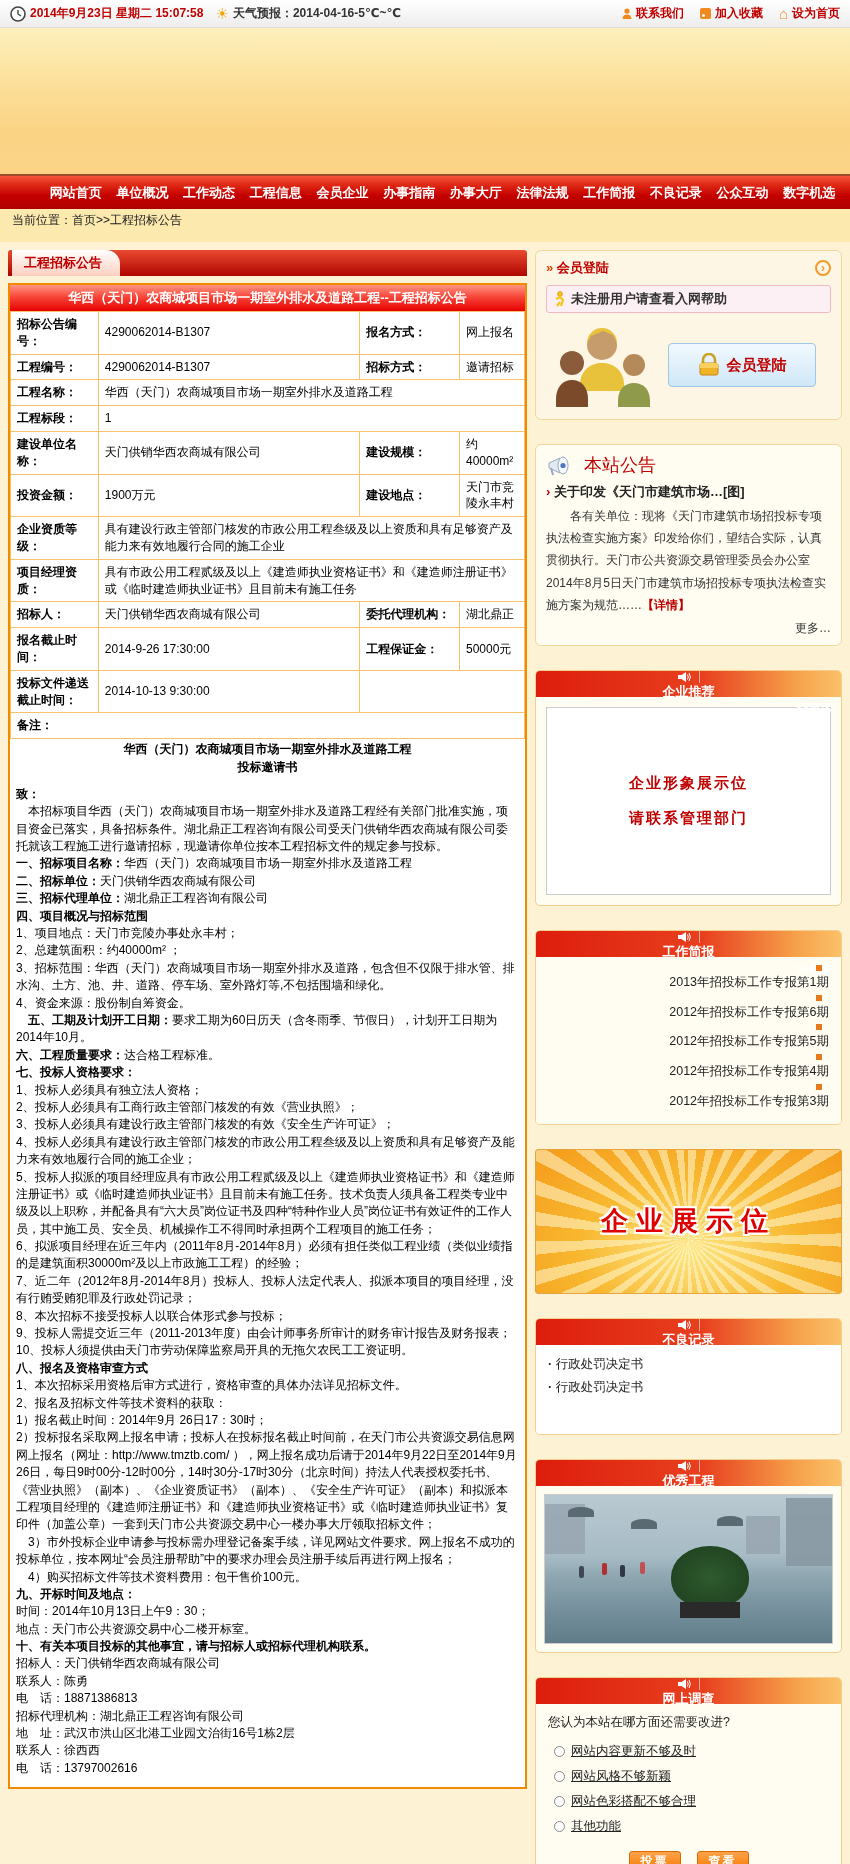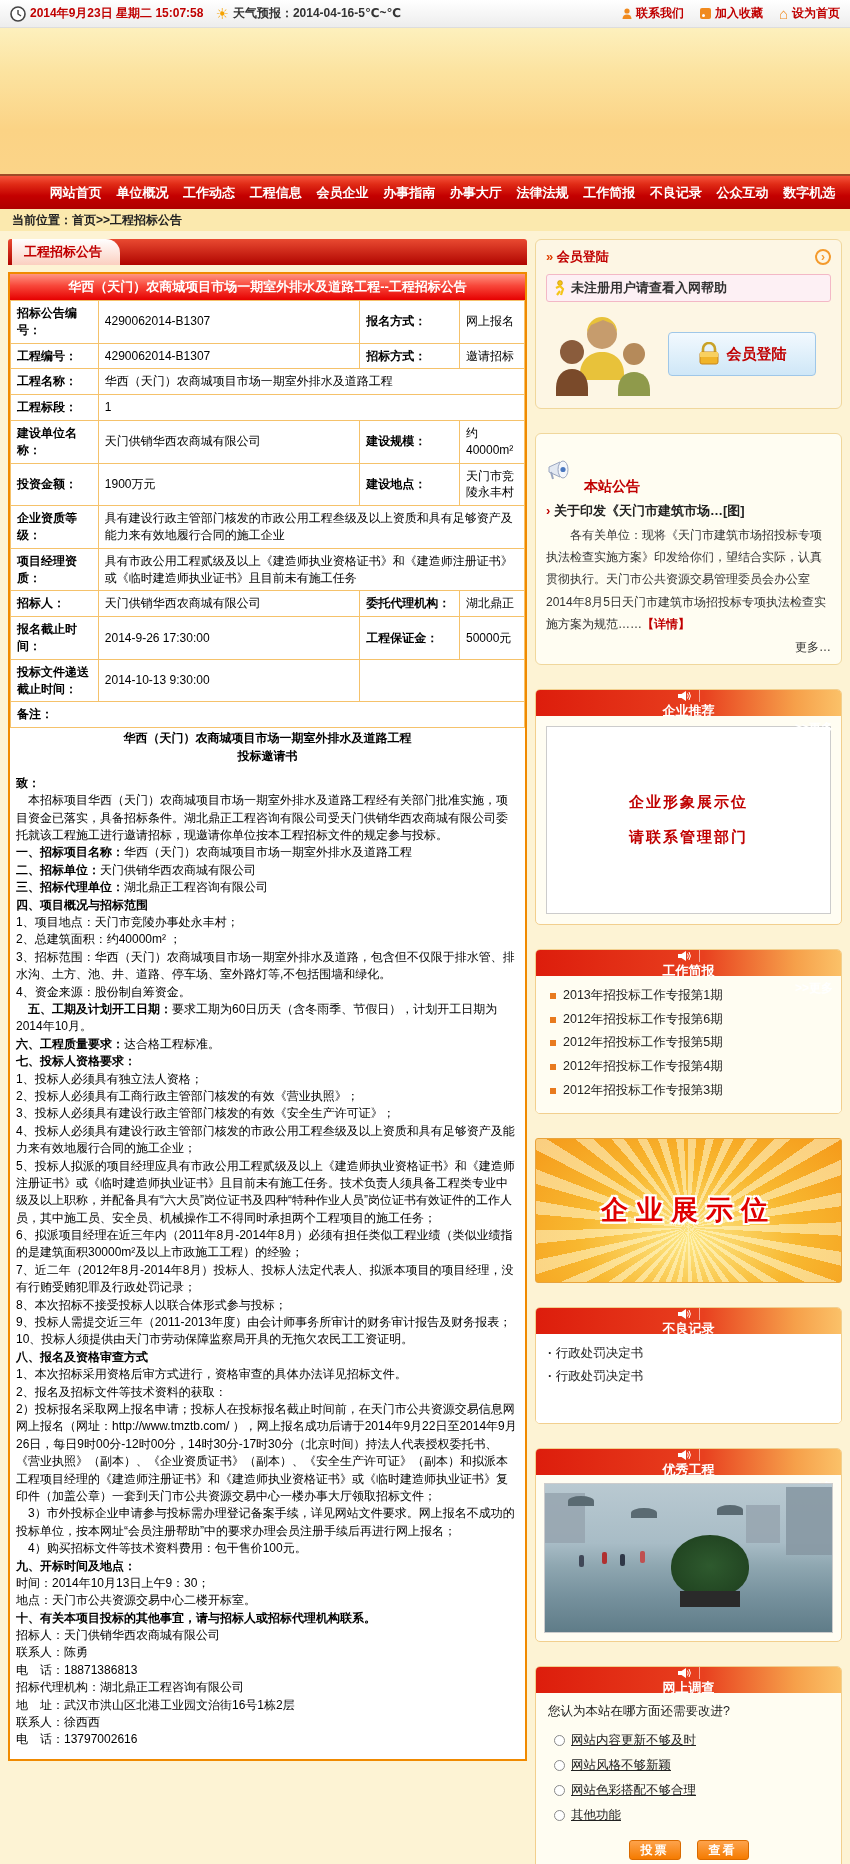--- a/index.html
+++ b/index.html
@@ -21,21 +21,21 @@
   
   .banner { height:148px; background:linear-gradient(180deg,#fdf0bd 0%,#fce3a0 30%,#fbd385 70%,#fbd488 100%);
             border-bottom:2px solid #9e4b28; }
 
   
   .nav { height:33px; background:linear-gradient(180deg,#f6543c 0%,#e02b16 25%,#c40000 60%,#ae0000 100%);
          display:flex; align-items:center; justify-content:space-evenly;padding-left:35px; }
   .nav-item { color:#fff; font-weight:bold; font-size:13px; text-decoration:none; cursor:pointer; white-space:nowrap; }
 
   
-  .crumb { height:22px; line-height:22px; background:#fbe9ae; font-size:12px; color:#222; padding-left:12px;font-weight:bold; }
+  .crumb { height:33px; line-height:22px; background:#fbe9ae; font-size:12px; color:#222; padding-left:12px; }
 
   
   .content { background:#fdf3d4; padding:8px; display:flex; gap:8px; align-items:flex-start; }
   .main-col { width:519px; }
 
   .tabbar { height:26px; background:linear-gradient(180deg,#e94a31,#b00500); border-radius:3px 3px 0 0; }
   .tab { display:inline-block; height:26px; line-height:26px; padding:0 18px 0 12px; margin-left:4px;
          background:linear-gradient(180deg,#ffffff,#fbcfc0); color:#c00000; font-weight:bold; font-size:13px;
          border-radius:0 14px 0 0; }
 
@@ -71,36 +71,36 @@
   .help-box { margin:8px 0; border:1px solid #f3b8c6; background:#fdf0f4; padding:4px 6px; display:flex;
               align-items:center; gap:5px; font-size:13px; font-weight:bold; color:#333; cursor:pointer; border-radius:3px; }
   .login-row { display:flex; align-items:center; gap:10px; padding:2px 0 4px 0; }
   .login-btn { width:148px; height:44px; background:linear-gradient(180deg,#f2f9fe,#cfe7f7); border:1px solid #9fc7e8;
                border-radius:4px; display:flex; align-items:center; justify-content:center; gap:7px;
                color:#c00000; font-weight:bold; font-size:15px; cursor:pointer; }
 
   
   .notice-panel { background:#fffdf2; border:1px solid #f0d79c; border-radius:6px; padding:8px 10px; }
   .notice-head { display:flex; align-items:center; gap:8px; }
-  .notice-head .tt { color:#c00000; font-weight:bold; font-size:14px;margin-top:36px; }
+  .notice-head .tt { color:#c00000; font-weight:normal; font-size:18px; }
   .notice-link { margin-top:6px; font-size:13px; font-weight:bold; color:#222; cursor:pointer; }
   .notice-link::before { content:"› "; color:#c00000; font-weight:bold; }
   .notice-body { margin-top:4px; font-size:12px; color:#333; line-height:1.85; text-indent:2em; }
   .detail-link { color:#c00000; font-weight:bold; cursor:pointer; }
   .more-link { text-align:right; font-size:12px; color:#333; margin-top:4px; cursor:pointer; }
 
   
   .rec-body { padding:10px; }
   .rec-inner { background:#fff; border:1px solid #ccc; height:188px; display:flex; flex-direction:column;
                justify-content:center; align-items:center; gap:16px; }
   .rec-inner div { color:#c00000; font-weight:bold; font-size:15px; letter-spacing:2px; }
 
   
   .list-body { padding:8px 12px 10px 14px; background:#fffdf2; }
-  .brief-item { font-size:12.5px; color:#222; line-height:1.9; display:flex; align-items:center; cursor:pointer; }
+  .brief-item { font-size:12.5px; color:#222; line-height:1.9; display:flex; align-items:flex-end; cursor:pointer;flex-direction:column; }
   .sqbullet { width:6px; height:6px; background:#e87a1e; margin-right:7px; flex:0 0 auto; }
   .bad-item { font-size:12.5px; color:#222; line-height:1.9; cursor:pointer; }
   .bad-item::before { content:"· "; font-weight:bold; }
   .bad-body { padding:8px 12px 34px 12px; background:#fff; }
 
   
   .show-banner { height:145px; border:1px solid #e8a33d; border-radius:3px; position:relative; overflow:hidden;
     background:
       repeating-conic-gradient(from 0deg at 50% 62%, rgba(255,248,210,.55) 0 5deg, rgba(255,248,210,0) 5deg 11deg),
       radial-gradient(ellipse at 50% 70%, #fde88a 0%, #f8b830 50%, #f59a1a 100%);
@@ -297,20 +297,21 @@
             <div class="rline"><span class="rb"></span><span>4、投标人必须具有建设行政主管部门核发的市政公用工程叁级及以上资质和具有足够资产及能力来有效地履行合同的施工企业；</span></div>
             <div class="rline"><span class="rb"></span><span>5、投标人拟派的项目经理应具有市政公用工程贰级及以上《建造师执业资格证书》和《建造师注册证书》或《临时建造师执业证书》且目前未有施工任务。技术负责人须具备工程类专业中级及以上职称，并配备具有“六大员”岗位证书及四种“特种作业人员”岗位证书有效证件的工作人员，其中施工员、安全员、机械操作工不得同时承担两个工程项目的施工任务；</span></div>
             <div class="rline"><span class="rb"></span><span>6、拟派项目经理在近三年内（2011年8月-2014年8月）必须有担任类似工程业绩（类似业绩指的是建筑面积30000m²及以上市政施工工程）的经验；</span></div>
             <div class="rline"><span class="rb"></span><span>7、近二年（2012年8月-2014年8月）投标人、投标人法定代表人、拟派本项目的项目经理，没有行贿受贿犯罪及行政处罚记录；</span></div>
             <div class="rline"><span class="rb"></span><span>8、本次招标不接受投标人以联合体形式参与投标；</span></div>
             <div class="rline"><span class="rb"></span><span>9、投标人需提交近三年（2011-2013年度）由会计师事务所审计的财务审计报告及财务报表；</span></div>
             <div class="rline"><span class="rb"></span><span>10、投标人须提供由天门市劳动保障监察局开具的无拖欠农民工工资证明。</span></div>
             <div class="rline"><span class="rb">八、报名及资格审查方式</span><span></span></div>
             <div class="rline"><span class="rb"></span><span>1、本次招标采用资格后审方式进行，资格审查的具体办法详见招标文件。</span></div>
             <div class="rline"><span class="rb"></span><span>2、报名及招标文件等技术资料的获取：</span></div>
+            <div class="rline"><span class="rb"></span><span>1）报名截止时间：2014年9月 26日17：30时；</span></div>
             <div class="rline"><span class="rb"></span><span>2）投标报名采取网上报名申请；投标人在投标报名截止时间前，在天门市公共资源交易信息网网上报名（网址：http://www.tmztb.com/ ），网上报名成功后请于2014年9月22日至2014年9月26日，每日9时00分-12时00分，14时30分-17时30分（北京时间）持法人代表授权委托书、《营业执照》（副本）、《企业资质证书》（副本）、《安全生产许可证》（副本）和拟派本工程项目经理的《建造师注册证书》和《建造师执业资格证书》或《临时建造师执业证书》复印件（加盖公章）一套到天门市公共资源交易中心一楼办事大厅领取招标文件；</span></div>
             <div class="rline ind"><span class="rb"></span><span>3）市外投标企业申请参与投标需办理登记备案手续，详见网站文件要求。网上报名不成功的投标单位，按本网址“会员注册帮助”中的要求办理会员注册手续后再进行网上报名；</span></div>
             <div class="rline ind"><span class="rb"></span><span>4）购买招标文件等技术资料费用：包干售价100元。</span></div>
             <div class="rline"><span class="rb">九、开标时间及地点：</span><span></span></div>
             <div class="rline"><span class="rb"></span><span>时间：2014年10月13日上午9：30；</span></div>
             <div class="rline"><span class="rb"></span><span>地点：天门市公共资源交易中心二楼开标室。</span></div>
             <div class="rline"><span class="rb">十、有关本项目投标的其他事宜，请与招标人或招标代理机构联系。</span><span></span></div>
             <div class="rline"><span class="rb"></span><span>招标人：天门供销华西农商城有限公司</span></div>
             <div class="rline"><span class="rb"></span><span>联系人：陈勇</span></div>
             <div class="rline"><span class="rb"></span><span>电　话：18871386813</span></div>

